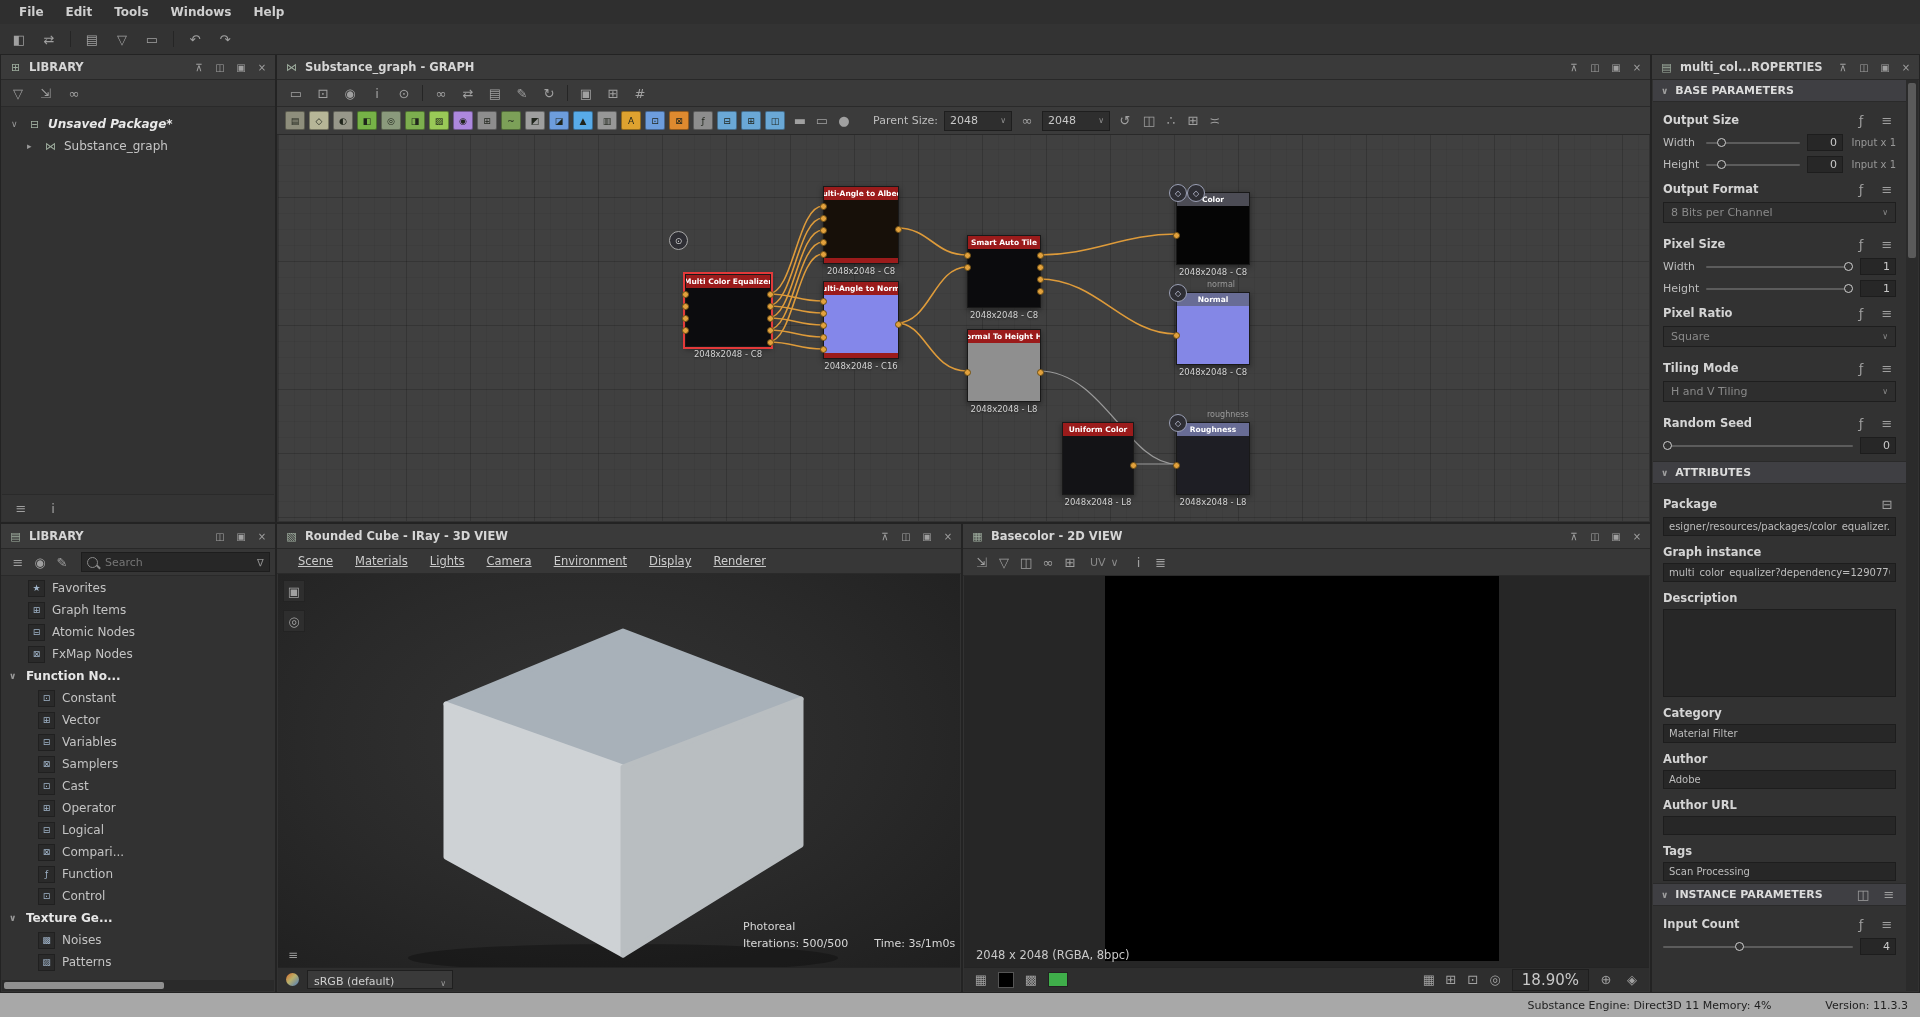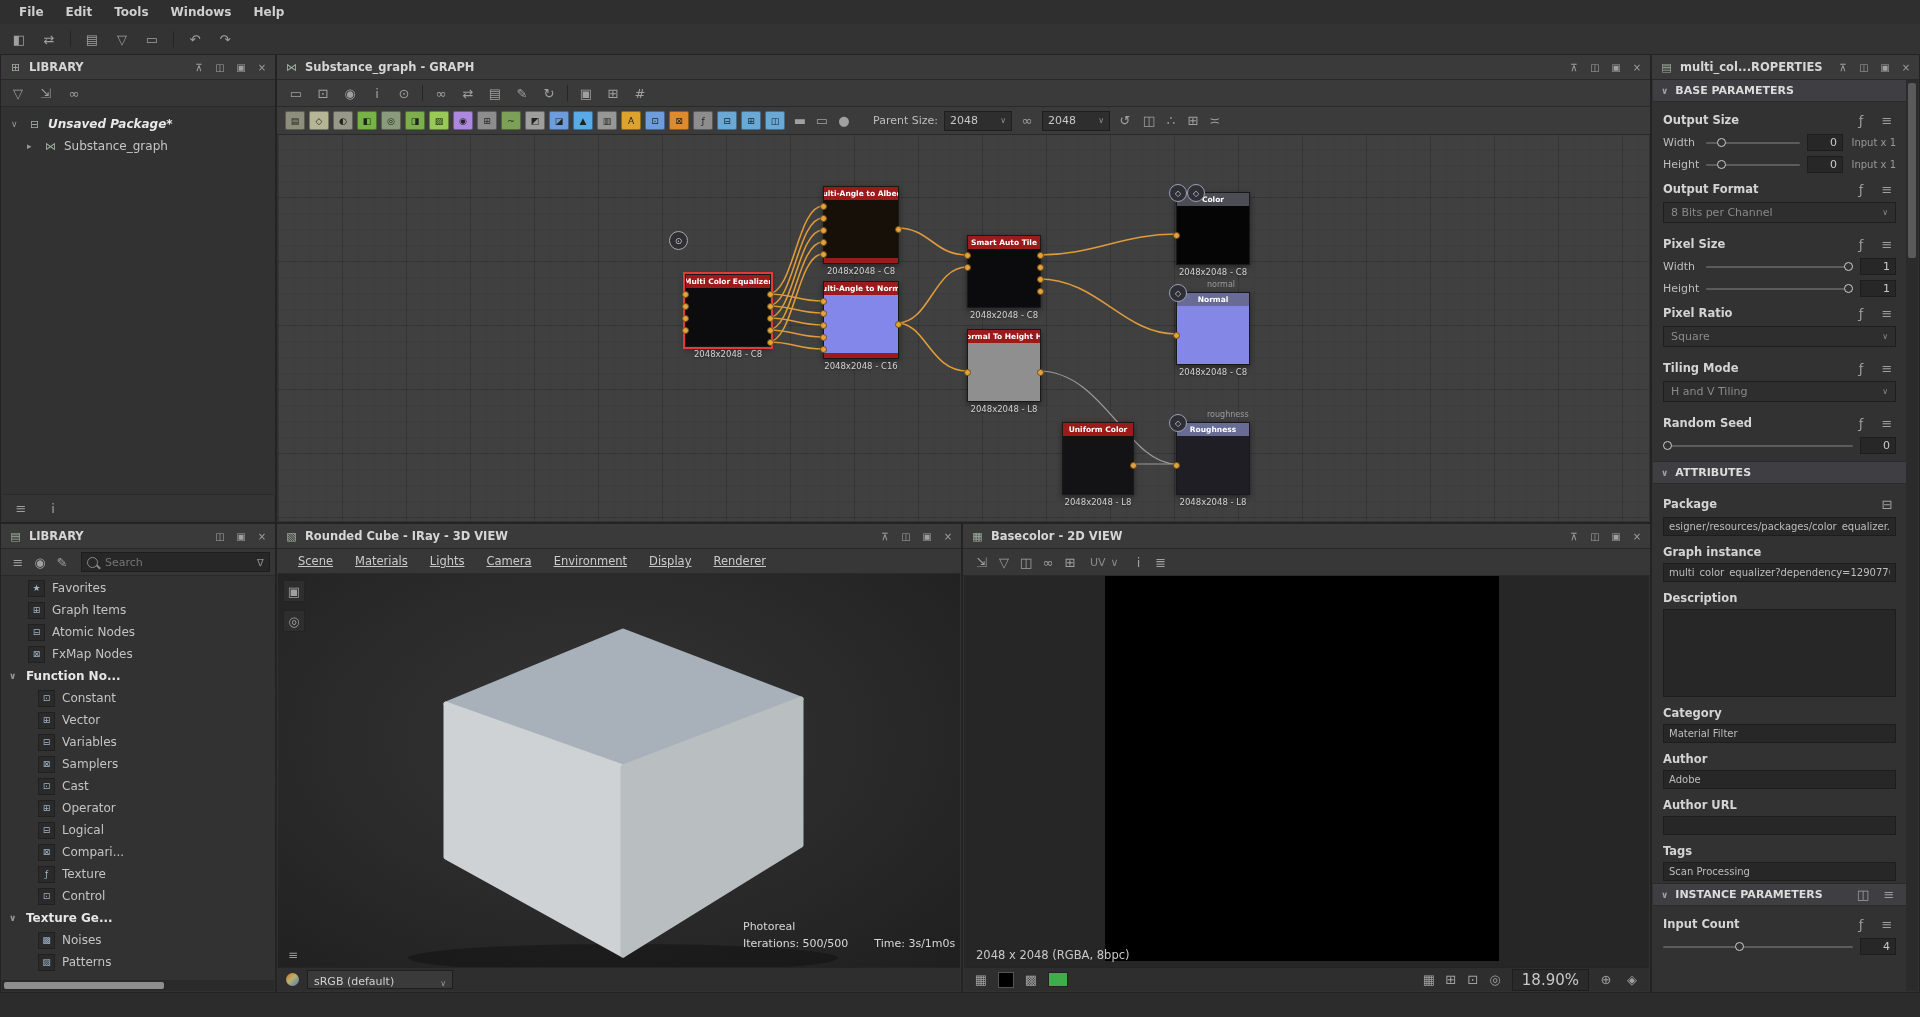--- a/index.html
+++ b/index.html
@@ -465,21 +465,21 @@
         <div class="lib-item child">
           <span class="li-ico">⊟</span>
           <span>Logical</span>
         </div>
         <div class="lib-item child">
           <span class="li-ico">⊠</span>
           <span>Compari...</span>
         </div>
         <div class="lib-item child">
           <span class="li-ico">ƒ</span>
-          <span>Texture</span>
+          <span>Function</span>
         </div>
         <div class="lib-item child">
           <span class="li-ico">⊡</span>
           <span>Control</span>
         </div>
         <div class="lib-item category">
           <span class="chev">∨</span>
           <span>Texture Ge...</span>
         </div>
         <div class="lib-item child">
@@ -772,14 +772,18 @@
             </span>
           <span class="val">4</span>
         </div>
       </div>
     </div>
     <div class="vscroll">
         <div class="vthumb"></div>
       </div>
   </div>
 
+  <div class="statusbar">
+    <span>Substance Engine: Direct3D 11  Memory: 4%</span>
+    <span>Version: 11.3.3</span>
+  </div>
 
 </div>
 
 </body></html>

